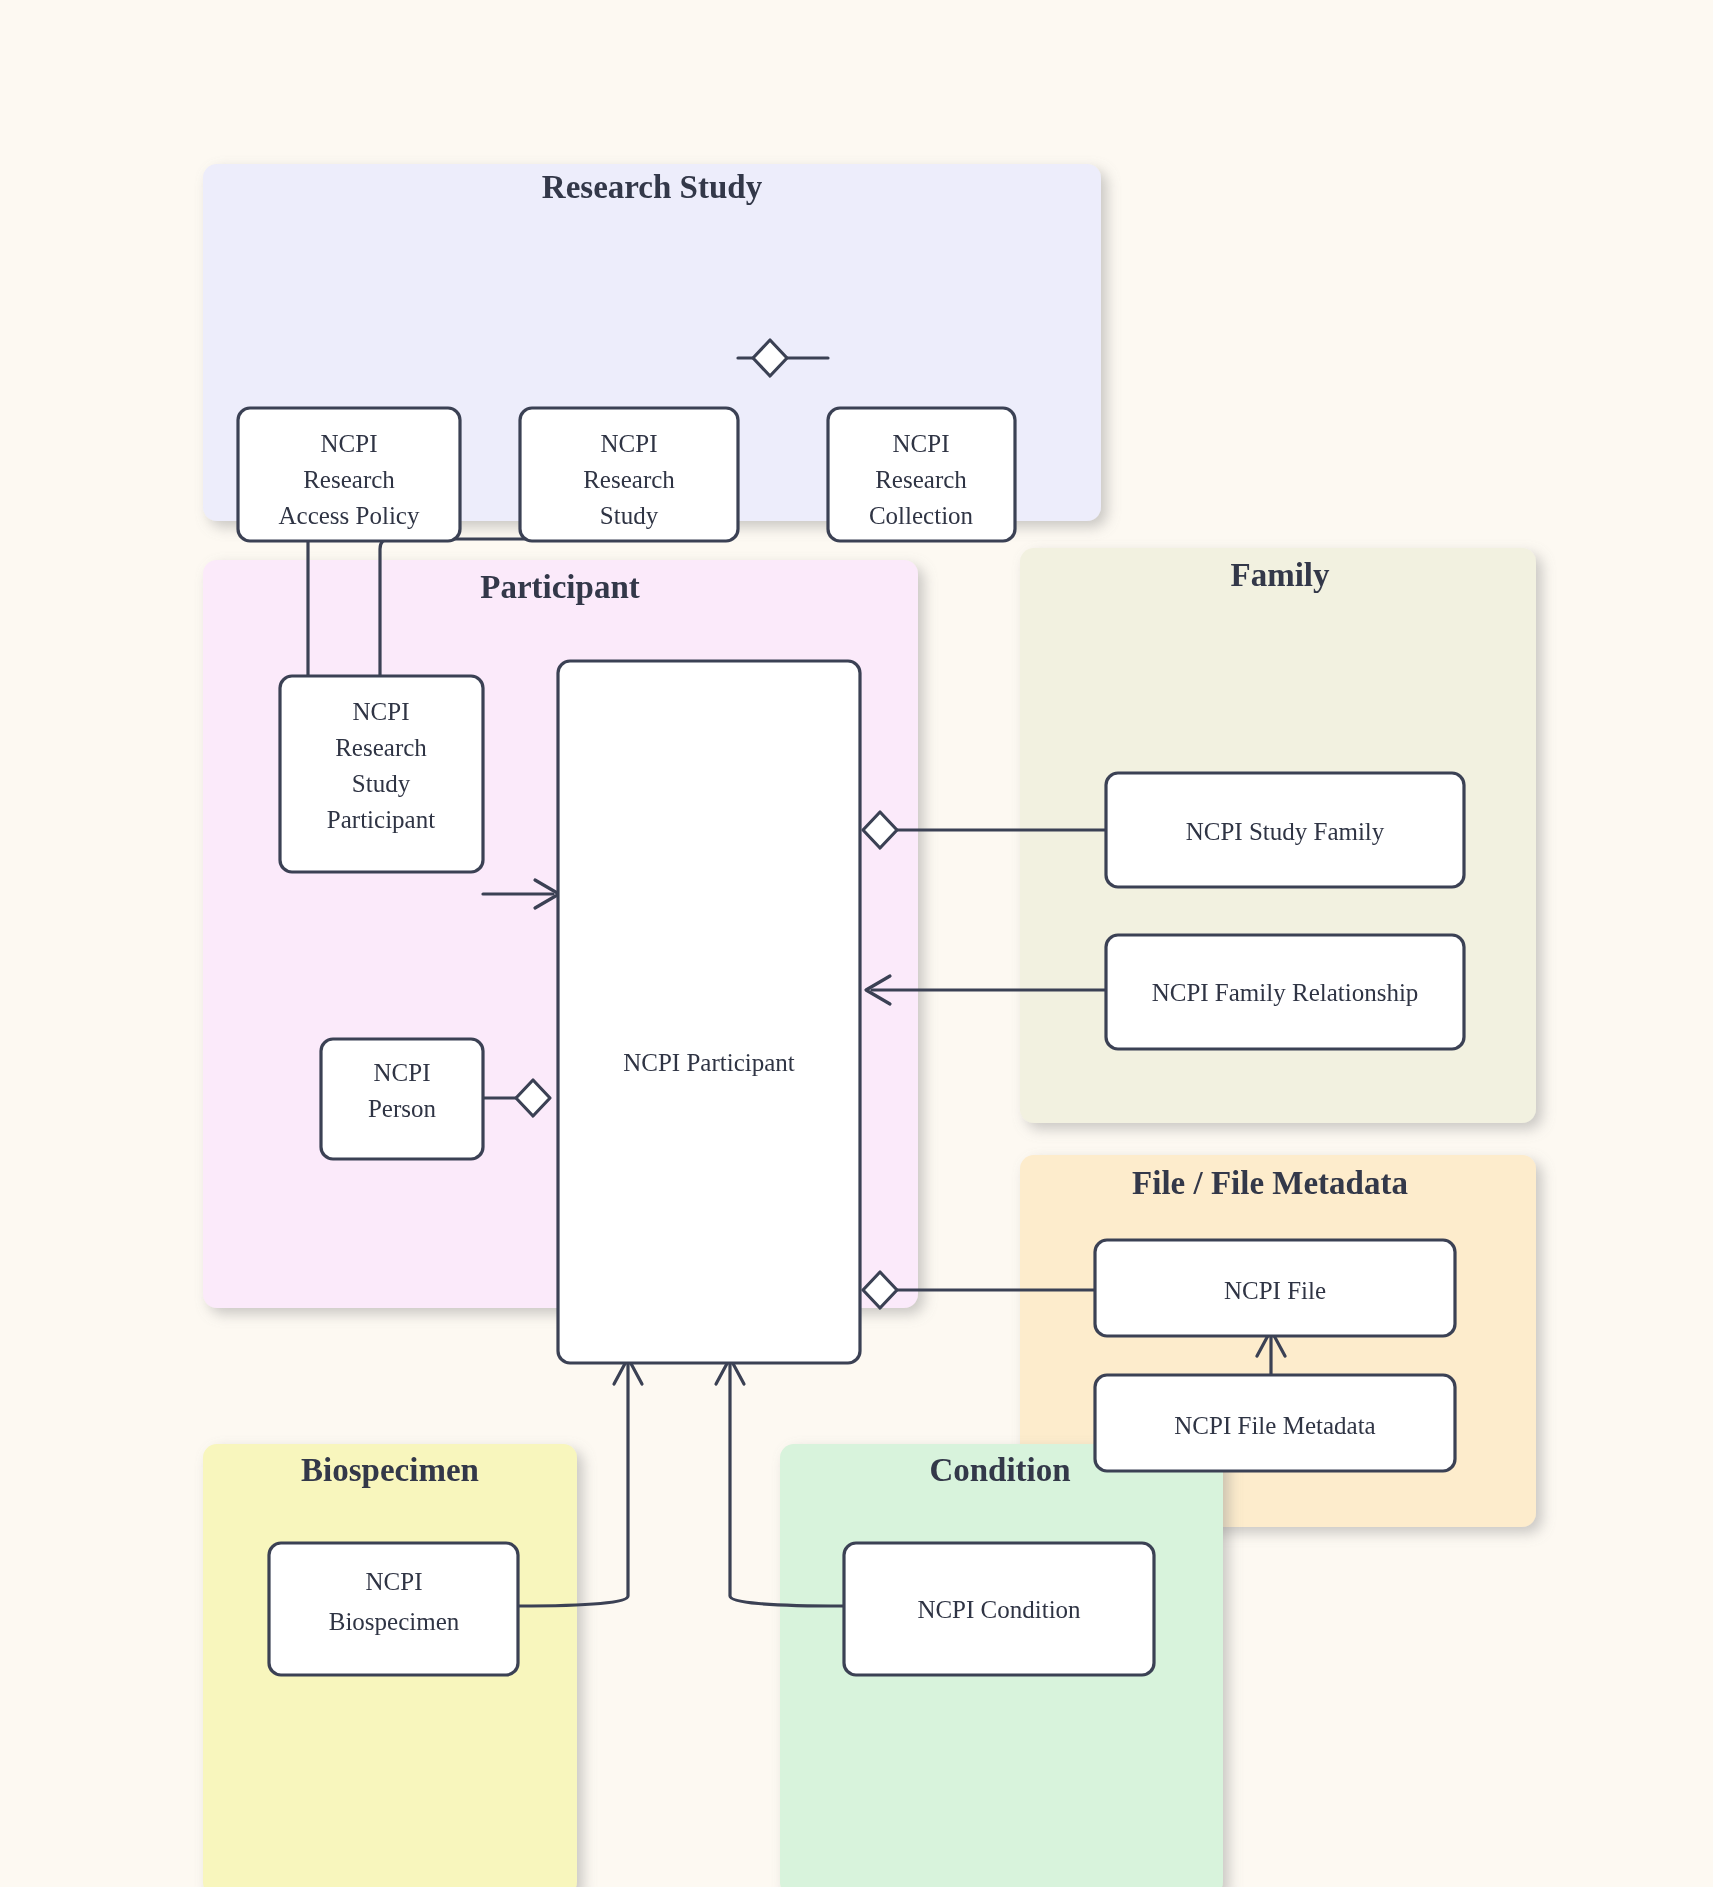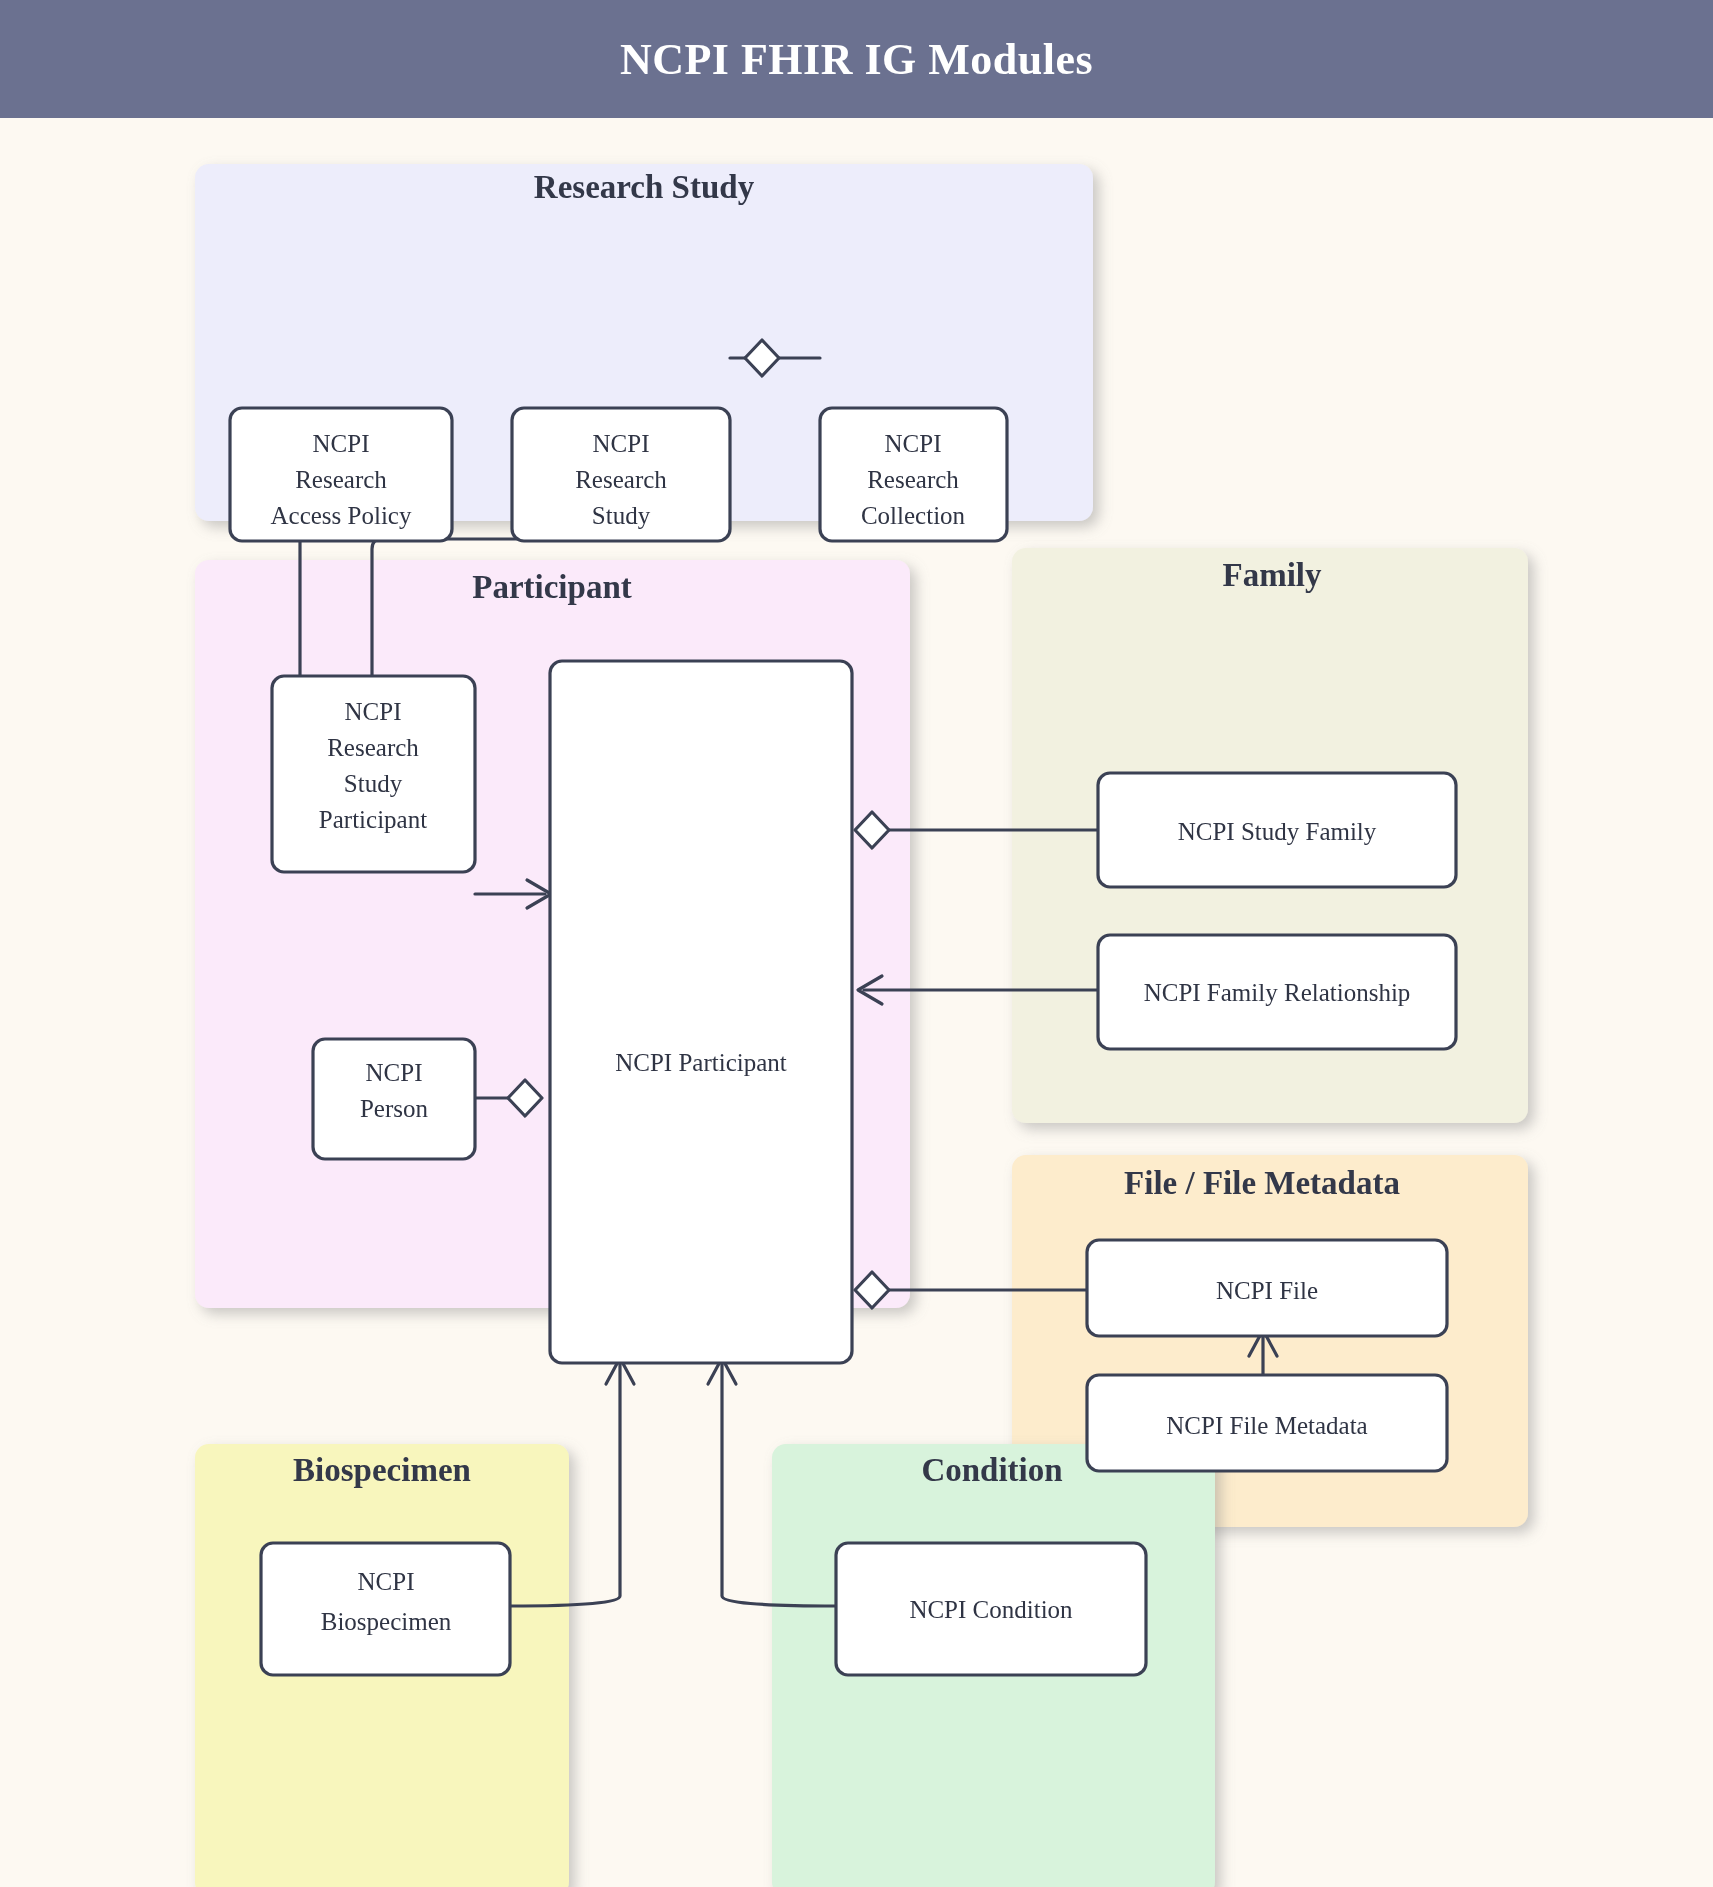--- a/index.html
+++ b/index.html
@@ -32,21 +32,21 @@
   }
   #header-title {
     color: #ffffff;
     font-size: 44px;
     font-weight: bold;
     font-family: "Liberation Serif", "DejaVu Serif", serif;
     letter-spacing: 0.5px;
   }
   #canvas {
     position: absolute;
-    left: 0; top: 118px;
+    left: 8px; top: 118px;
     width: 1677px;
     height: 1769px;
     text-decoration: underline;
   }
   svg.diagram {
     display: block;
     width: 1713px;
     height: 1769px;
   }
   .mod-title {
@@ -87,23 +87,20 @@
     stroke-width: 3.2;
     stroke-linecap: round;
     stroke-linejoin: round;
   }
 </style>
 </head>
 <body>
 
 <div id="page">
 
-  <div id="header">
-    <div id="header-title">NCPI FHIR IG Modules</div>
-  </div>
 
   <div id="canvas">
     <svg class="diagram" viewBox="0 0 1713 1769" xmlns="http://www.w3.org/2000/svg">
       <defs>
         <filter id="shadow" x="-20%" y="-20%" width="160%" height="160%">
           <feDropShadow dx="6" dy="6" stdDeviation="7" flood-color="#8a8a8a" flood-opacity="0.45"></feDropShadow>
         </filter>
       </defs>
 
       

